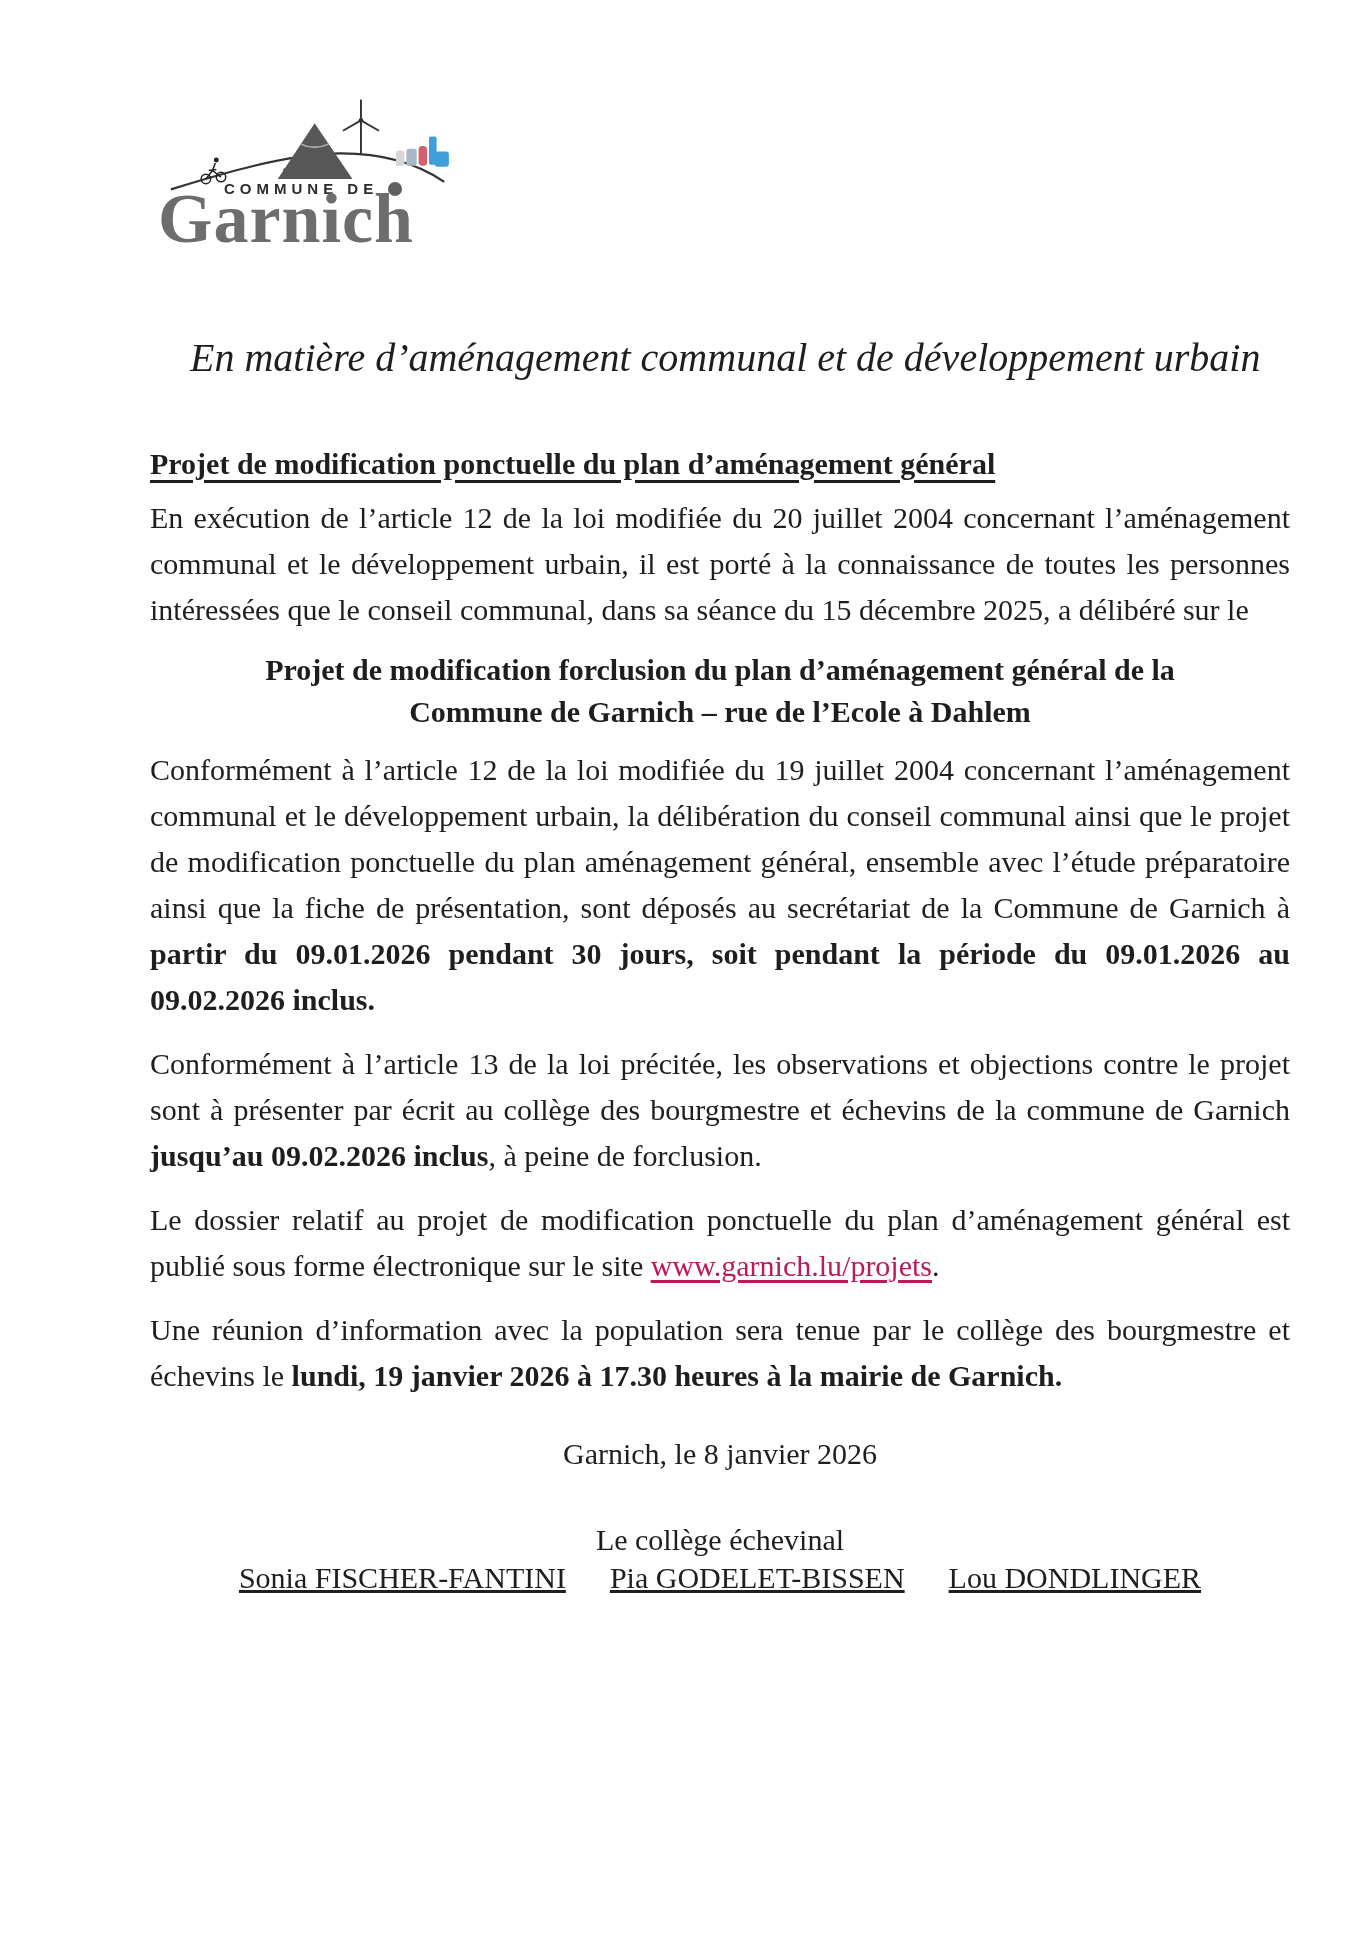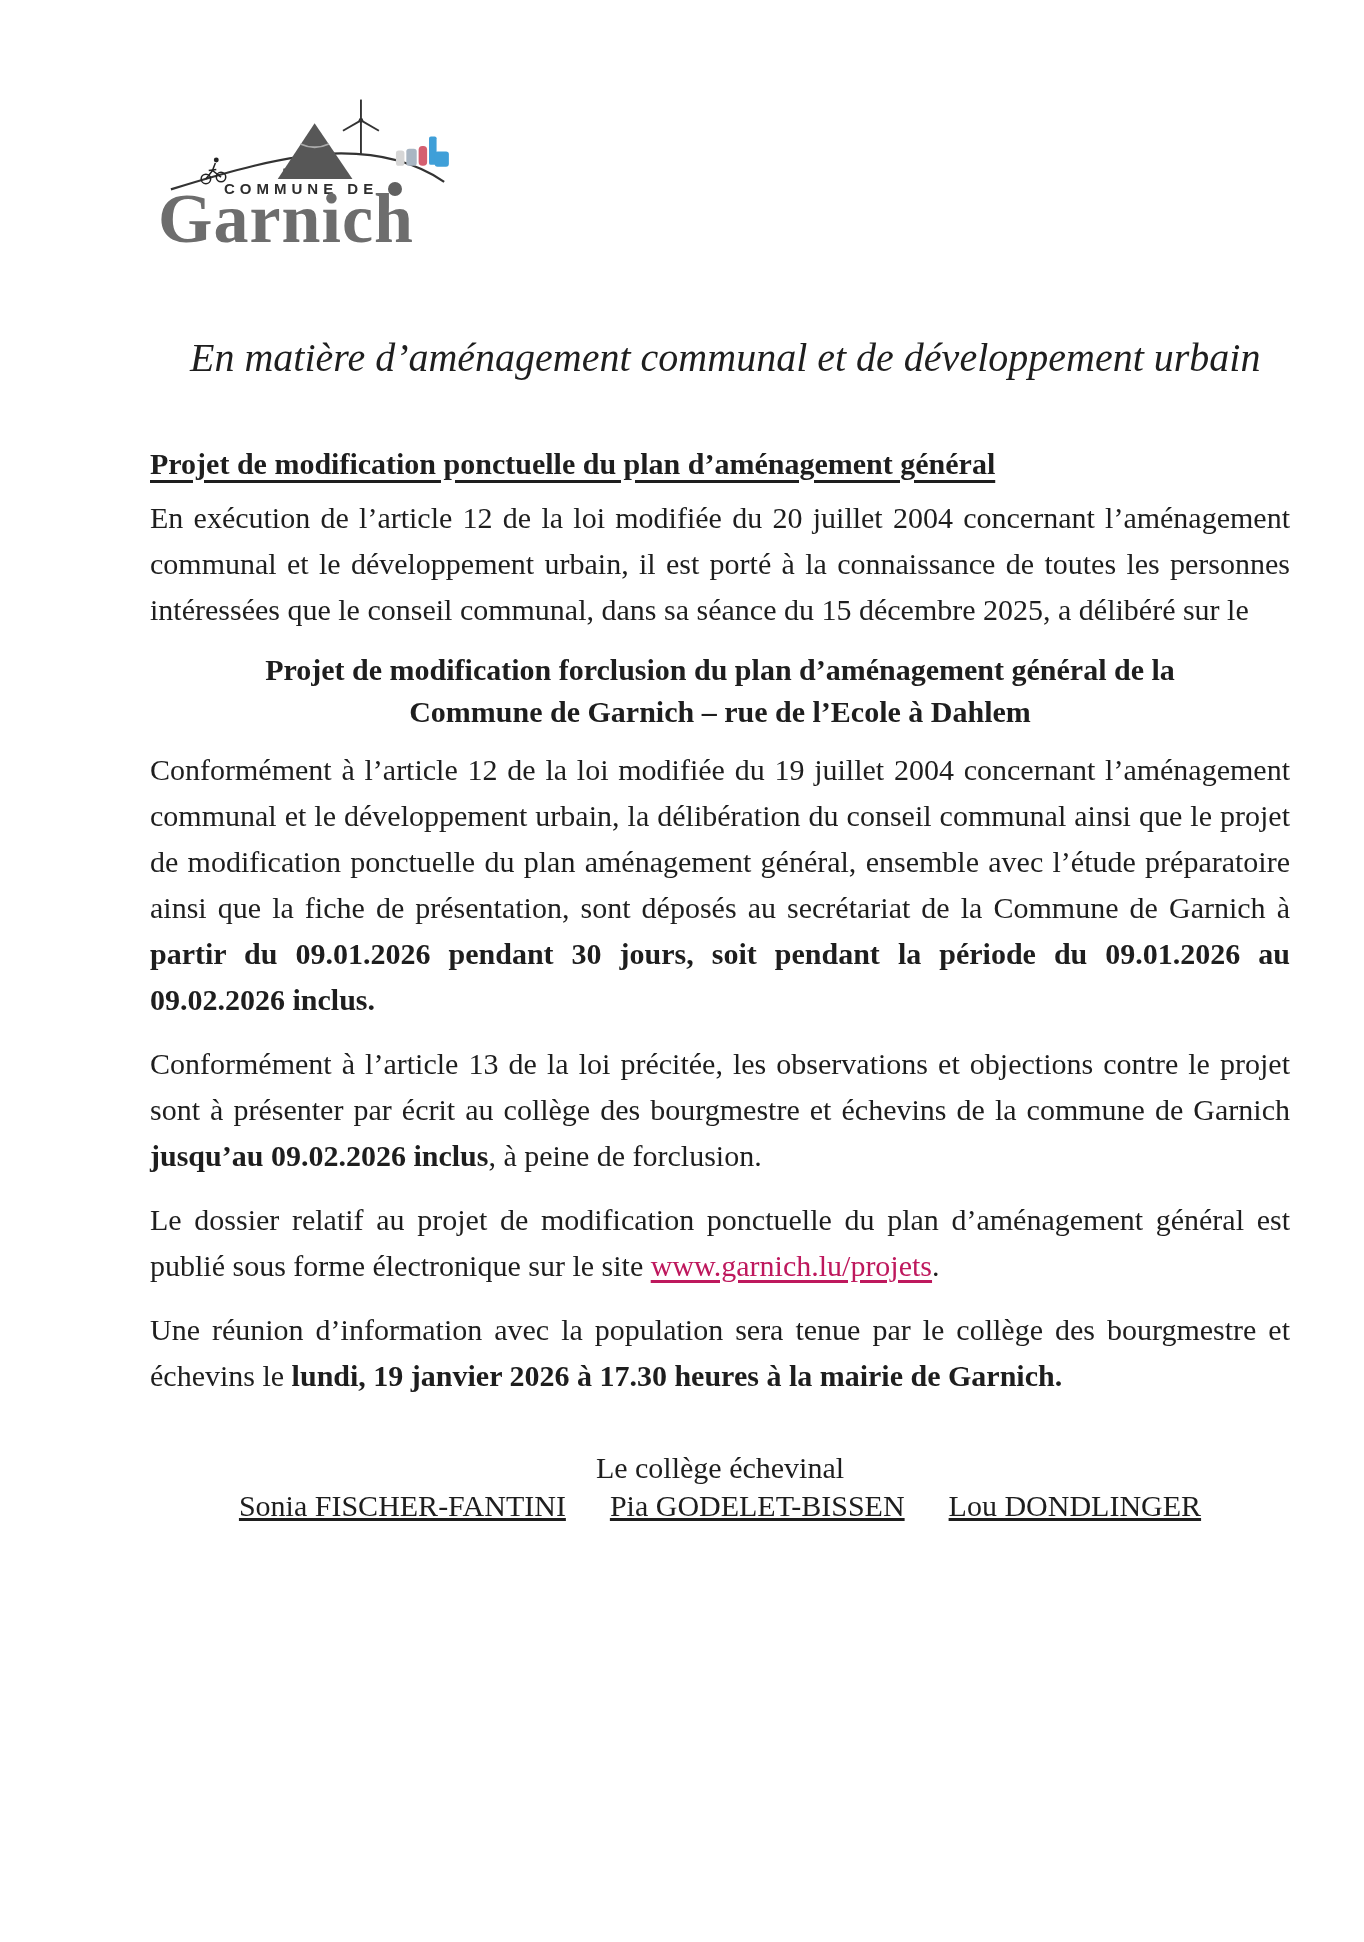--- a/index.html
+++ b/index.html
@@ -127,20 +127,21 @@
     </div>
 
     <p class="body"><span>Conformément à l’article 12 de la loi modifiée du 19 juillet 2004 concernant l’aménagement communal et le développement urbain, la délibération du conseil communal ainsi que le projet de modification ponctuelle du plan aménagement général, ensemble avec l’étude préparatoire ainsi que la fiche de présentation, sont déposés au secrétariat de la Commune de Garnich à </span><span class="bold">partir du 09.01.2026 pendant 30 jours, soit pendant la période du 09.01.2026 au 09.02.2026 inclus.</span></p>
 
     <p class="body"><span>Conformément à l’article 13 de la loi précitée, les observations et objections contre le projet sont à présenter par écrit au collège des bourgmestre et échevins de la commune de Garnich </span><span class="bold">jusqu’au 09.02.2026 inclus</span><span>, à peine de forclusion.</span></p>
 
     <p class="body"><span>Le dossier relatif au projet de modification ponctuelle du plan d’aménagement général est publié sous forme électronique sur le site </span><span class="link">www.garnich.lu/projets</span><span>.</span></p>
 
     <p class="body"><span>Une réunion d’information avec la population sera tenue par le collège des bourgmestre et échevins le </span><span class="bold">lundi, 19 janvier 2026 à 17.30 heures à la mairie de Garnich.</span></p>
 
+    <div class="date-line">Garnich, le 8 janvier 2026</div>
 
     <div class="college-line">Le collège échevinal</div>
     <div class="signatories">
       <span>Sonia FISCHER-FANTINI</span>
       <span>Pia GODELET-BISSEN</span>
       <span>Lou DONDLINGER</span>
     </div>
 
   </div>
 </div>

